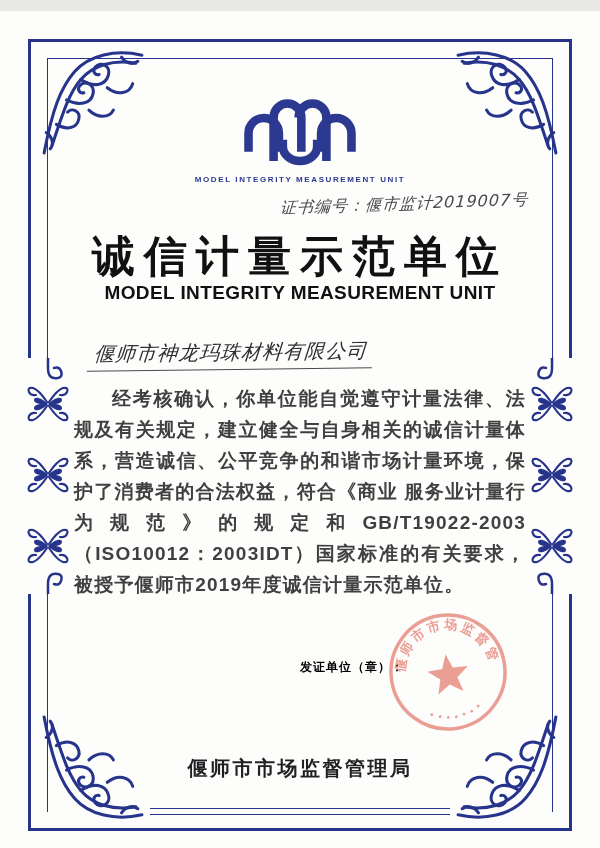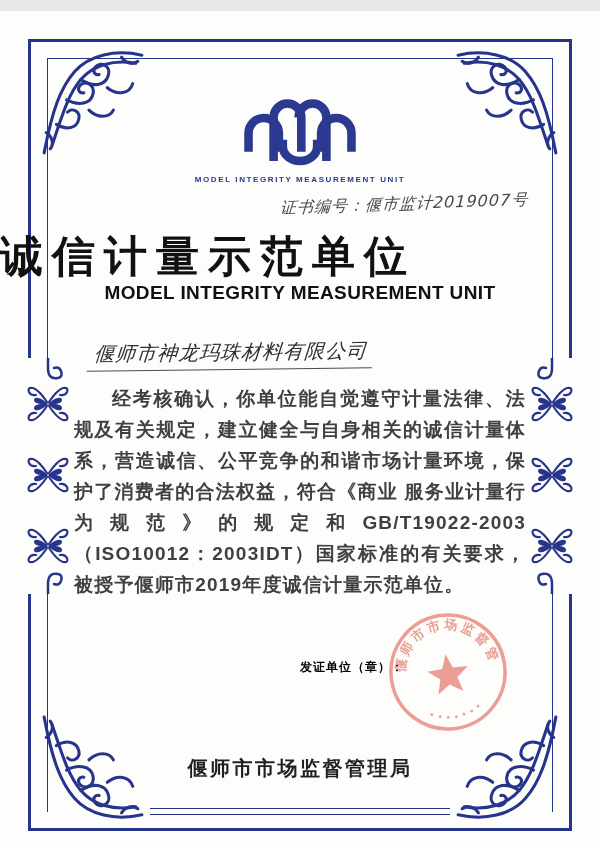--- a/index.html
+++ b/index.html
@@ -26,21 +26,21 @@
   
   .logo-block{position:absolute;top:72px;left:0;width:600px;text-align:center;}
   .logo-glyph{width:132px;height:86px;}
   .logo-caption{margin-top:2px;font-size:8px;font-weight:bold;letter-spacing:1.6px;
     color:#2b3990;}
   
   .handwriting{font-family:"DejaVu Sans", sans-serif;font-style:italic;color:#2e2e33;}
   .cert-no{position:absolute;top:183px;right:72px;font-size:16px;
     transform:rotate(-2deg) skewX(-6deg);letter-spacing:1px;opacity:.88;}
   
-  .title-cn{position:absolute;top:217px;left:0;width:600px;
+  .title-cn{position:absolute;top:217px;left:0;width:600px;text-align:center;
     font-family:"Liberation Serif", serif;font-weight:bold;font-size:43px;
     letter-spacing:9px;color:#111;}
   .title-en{position:absolute;top:271px;left:0;width:600px;text-align:center;
     font-weight:bold;font-size:19px;letter-spacing:.4px;color:#111;}
   
   .company{position:absolute;top:328px;left:88px;min-width:242px;font-size:20px;
     padding:0 6px 3px 6px;border-bottom:1.5px solid #4a4a4f;
     transform:rotate(-.7deg) skewX(-5deg);letter-spacing:1px;}
   
   .body-text{position:absolute;top:372px;left:74px;width:452px;

